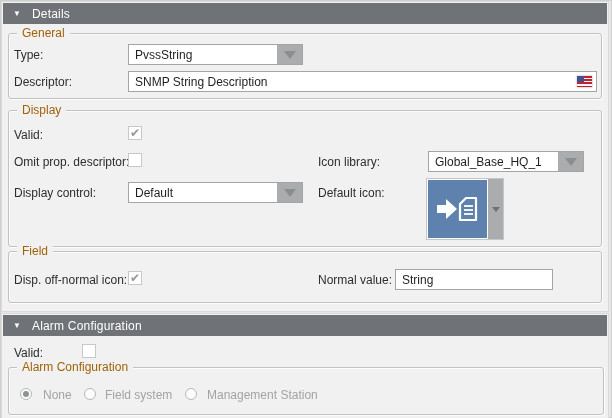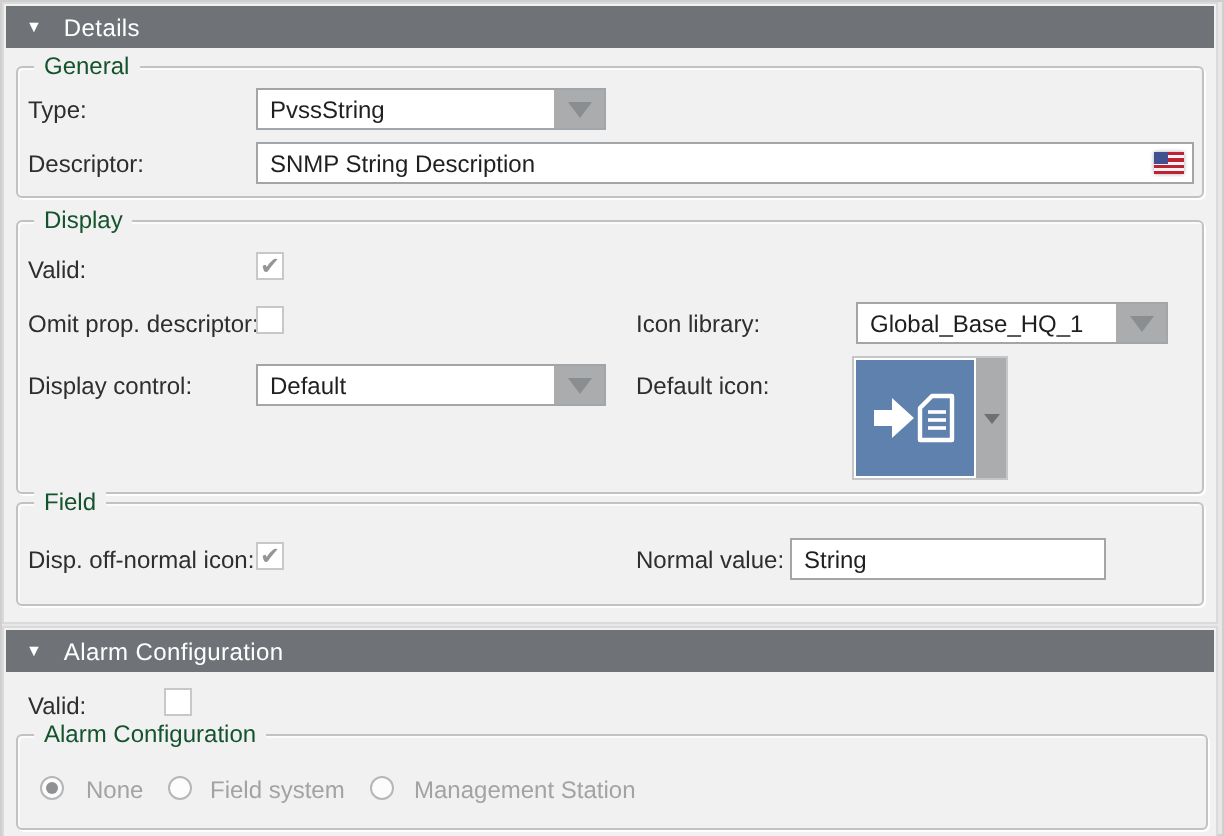--- a/index.html
+++ b/index.html
@@ -24,21 +24,21 @@
   }
   .panel-header .tri-collapse { font-size:8px; line-height:1; margin-right:11px; margin-top:1px; }
   .panel-header .hdr-title { font-size:12px; letter-spacing:.2px; }
 
   .groupbox {
     position:absolute; border:1px solid #c2c2c2; border-radius:3px;
     box-shadow:1px 1px 0 rgba(255,255,255,.9), inset 1px 1px 0 rgba(255,255,255,.7);
   }
   .grouptitle {
     position:absolute; top:-8px; left:8px; background:#f1f1f1;
-    padding:0 5px; white-space:nowrap; color:#14532d;
+    padding:0 5px; white-space:nowrap; color:#a16207;
   }
 
   .lbl { position:absolute; white-space:nowrap; }
   .lbl.dis { color:#a3a3a3; }
 
   .dd {
     position:absolute; height:21px; background:#ffffff;
     border:1px solid #a3a6a8; display:flex; align-items:stretch; box-sizing:border-box;
     cursor:default;
   }

